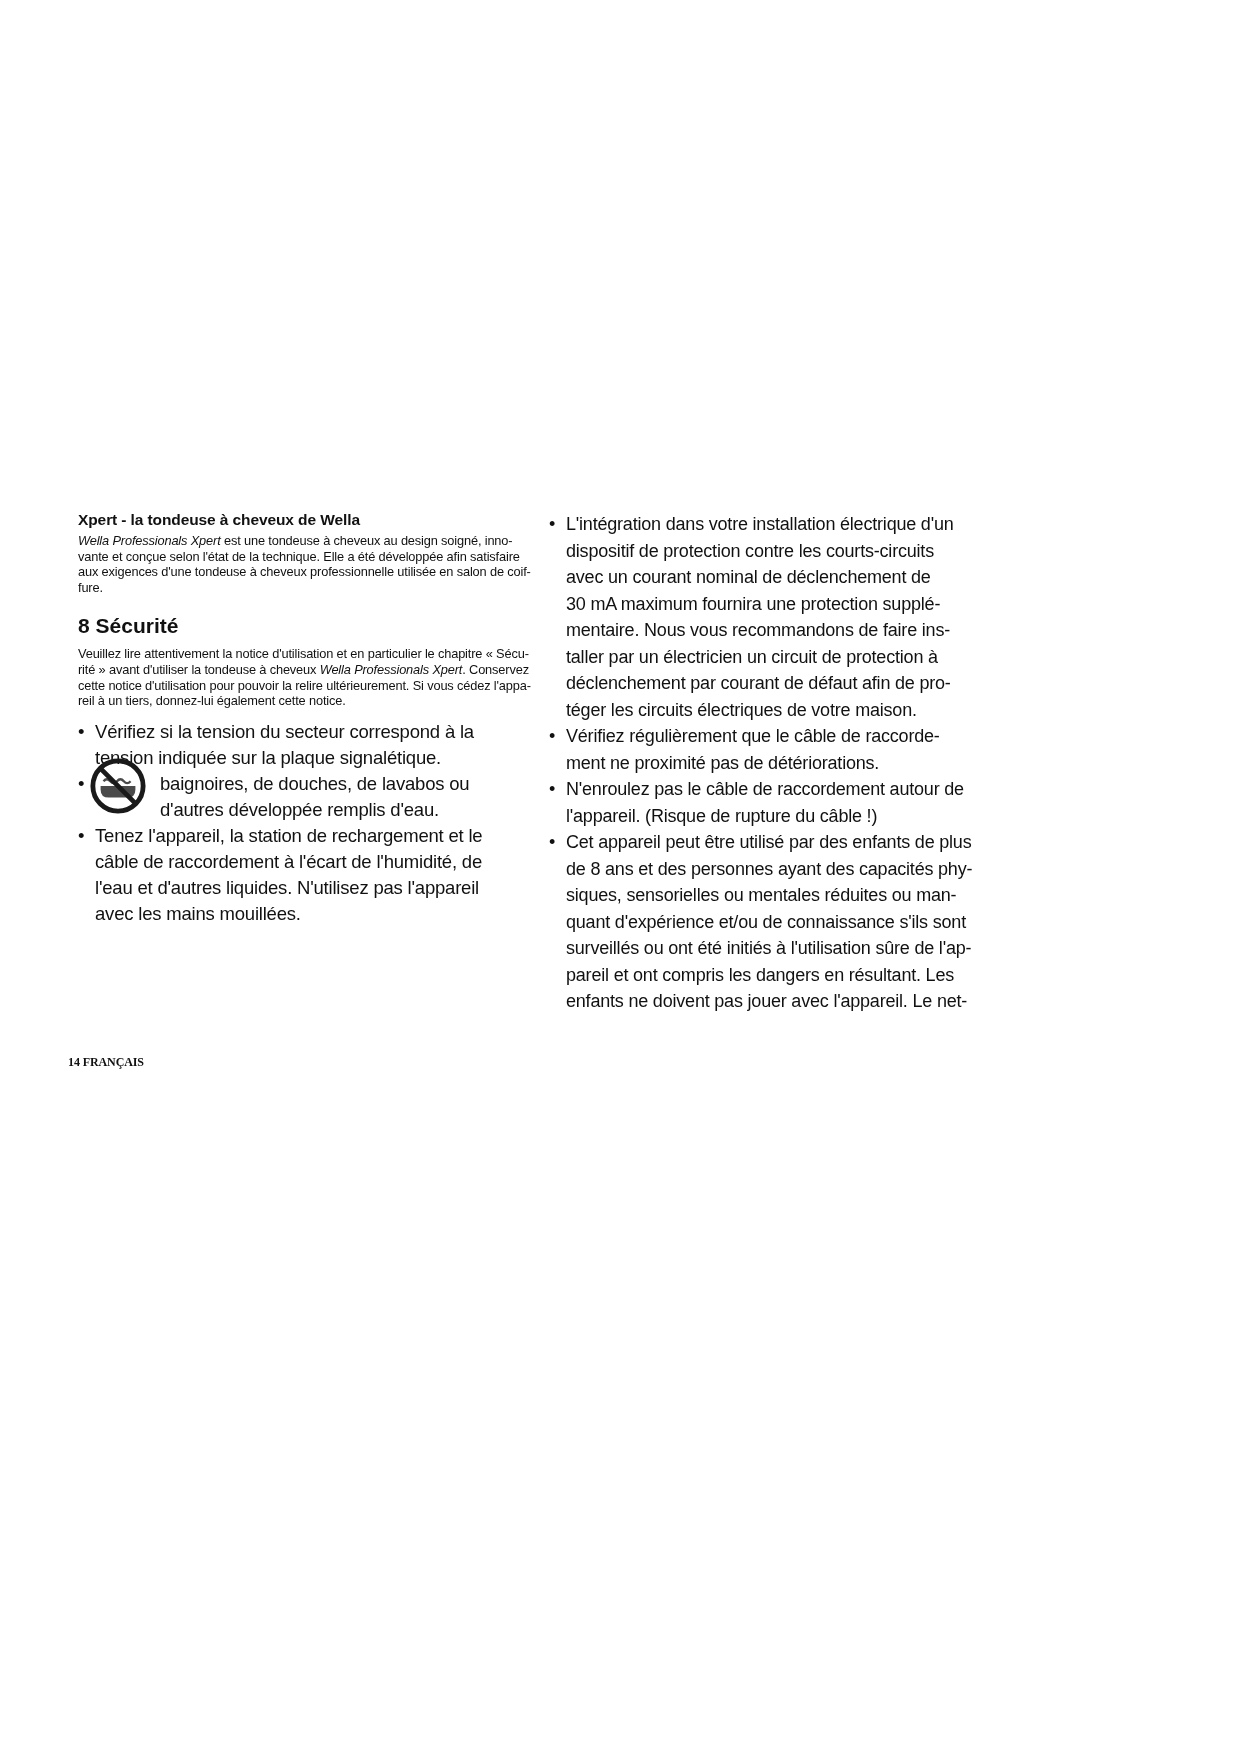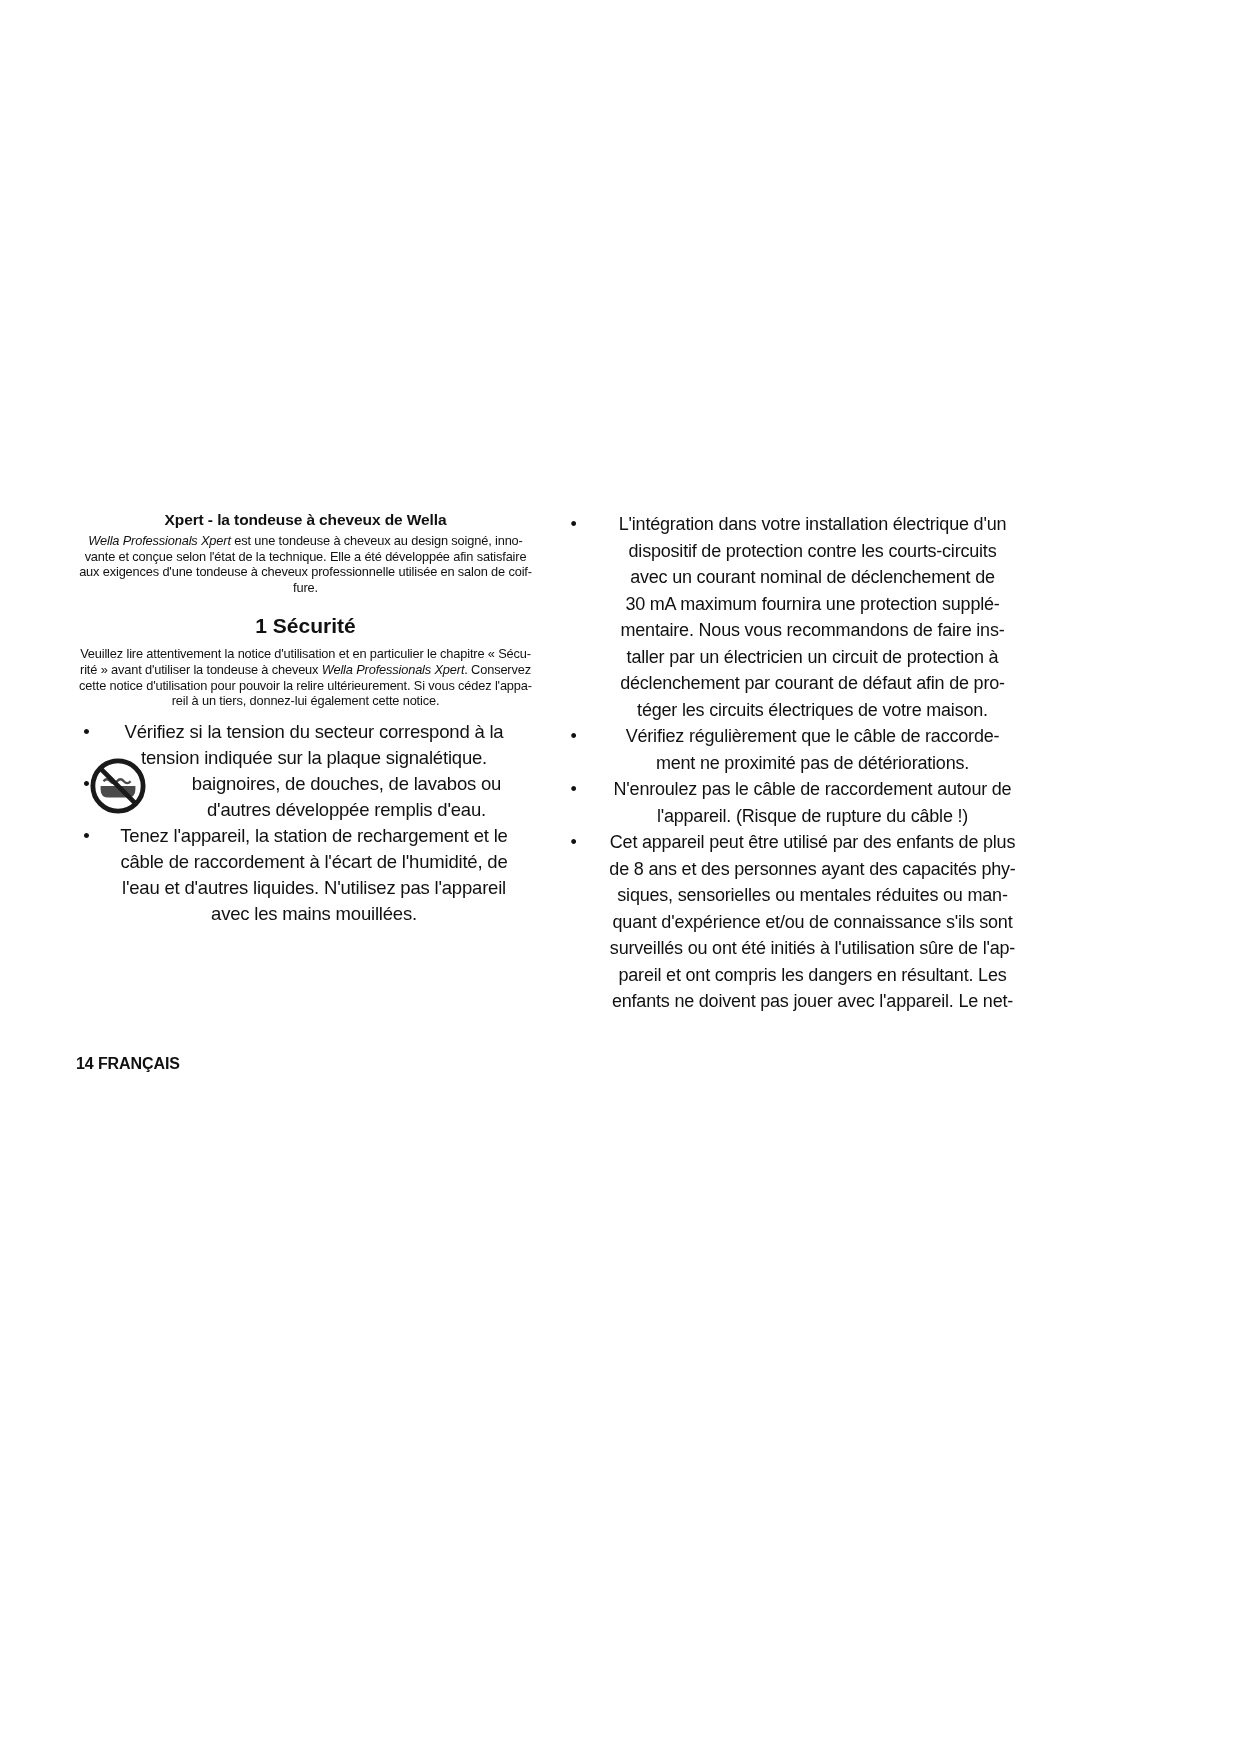--- a/index.html
+++ b/index.html
@@ -11,22 +11,21 @@
     background: #ffffff;
     font-family: "Liberation Sans", sans-serif;
     color: #111111;
     overflow: hidden;
   }
   .content {
     position: absolute;
     top: 511px;
     left: 78px;
     display: flex;
-    gap: 32px;
-    text-align: center;
+    gap: 16px;
   }
   .col-left  { width: 455px; }
   .col-right { width: 478px; }
 
   .product-title {
     font-size: 15.5px;
     font-weight: bold;
     letter-spacing: -0.1px;
     margin-bottom: 4px;
   }
@@ -57,44 +56,45 @@
   .prohibit-icon {
     float: left;
     width: 58px;
     height: 58px;
     margin: -14px 13px 2px -6px;
   }
   .prohibit-icon svg { display: block; width: 100%; height: 100%; }
 
   .footer {
     position: absolute;
-    left: 76px;
+    left: 68px;
     top: 1055px;
-    font-size: 16px;
+    font-size: 12px;
     font-weight: bold;
     letter-spacing: -0.1px;
+    font-family: Liberation Serif, serif;
   }
 </style>
 </head>
 <body>
 
 <div class="page">
 
   <div class="content">
 
     <div class="col-left">
 
       <div class="product-title">Xpert - la tondeuse à cheveux de Wella</div>
 
       <div class="small"><span style="font-style: italic;">Wella Professionals Xpert</span><span> est une tondeuse à cheveux au design soigné, inno-
 vante et conçue selon l'état de la technique. Elle a été développée afin satisfaire
 aux exigences d'une tondeuse à cheveux professionnelle utilisée en salon de coif-
 fure.</span></div>
 
-      <div class="section-title">1 Sécurité</div>
+      <div class="section-title">8 Sécurité</div>
 
       <div class="small"><span>Veuillez lire attentivement la notice d'utilisation et en particulier le chapitre « Sécu-
 rité » </span><span style="font-weight: normal;">avant</span><span> d'utiliser la tondeuse à cheveux </span><span style="font-style: italic;">Wella Professionals Xpert</span><span>. Conservez
 cette notice d'utilisation pour pouvoir la relire ultérieurement. Si vous cédez l'appa-
 reil à un tiers, donnez-lui également cette notice.</span></div>
 
       <div class="bullets">
 
         <div class="bullet">
           <span class="marker">•</span>

